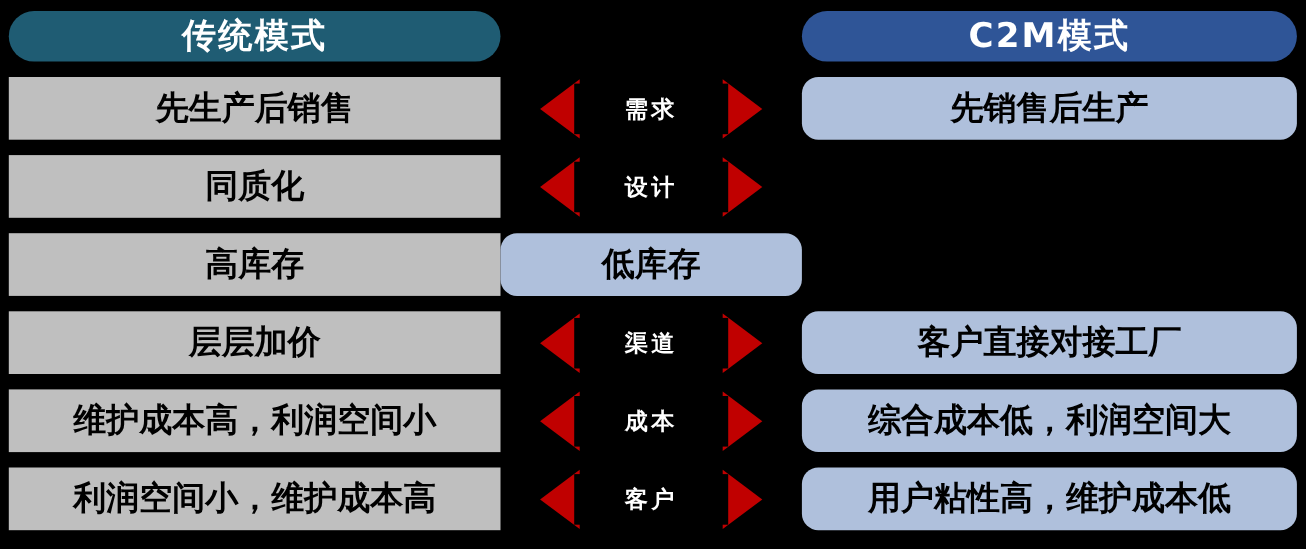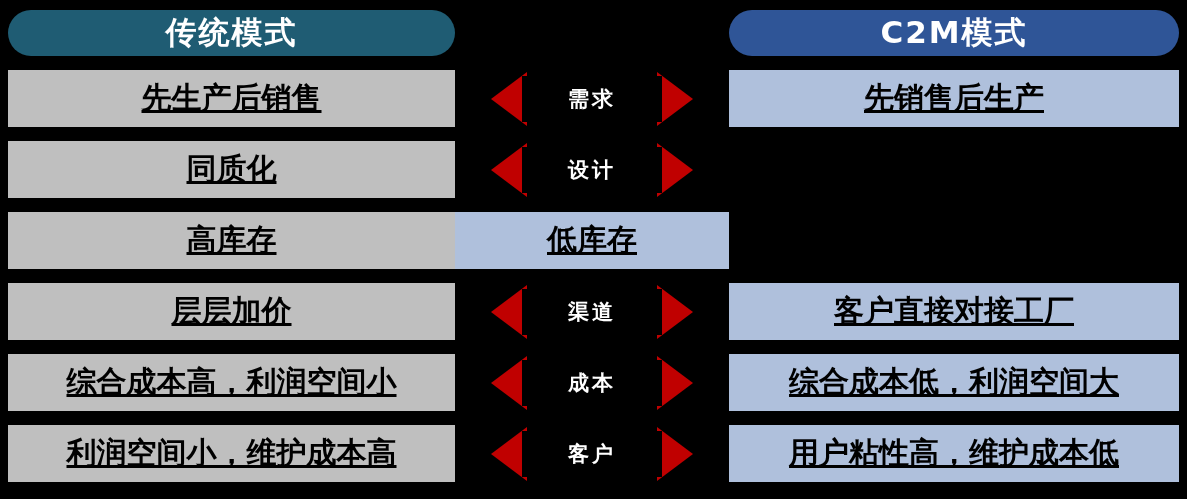--- a/index.html
+++ b/index.html
@@ -43,24 +43,23 @@
   .hdr-right { background: var(--right-header-bg, #2F5597); }
   .cell {
     display: flex;
     align-items: center;
     justify-content: center;
     color: var(--cell-text, #000000);
     font-size: 30px;
     font-weight: bold;
     white-space: nowrap;
     overflow: hidden;
-    text-decoration: underline;
   }
   .cell-left  { background: var(--left-cell-bg, #BFBFBF); }
-  .cell-right { background: var(--right-cell-bg, #AFC0DC); }
+  .cell-right { background: var(--right-cell-bg, #AFC0DC); border-radius: 15px; }
   .mid {
     position: relative;
     display: flex;
     align-items: center;
     justify-content: center;
     padding: 0 36px;
   }
   .arrow-head {
     width: 0;
     height: 0;
@@ -134,21 +133,21 @@
     <div class="mid">
       <span class="arrow-head left"></span>
       <span class="arrow-shaft"></span>
       <span class="arrow-head right"></span>
       <span class="arrow-label">渠道</span>
     </div>
     <div class="cell cell-right">客户直接对接工厂</div>
   </div>
 
   <div class="row">
-    <div class="cell cell-left">综合成本高，利润空间小</div>
+    <div class="cell cell-left">维护成本高，利润空间小</div>
     <div class="mid">
       <span class="arrow-head left"></span>
       <span class="arrow-shaft"></span>
       <span class="arrow-head right"></span>
       <span class="arrow-label">成本</span>
     </div>
     <div class="cell cell-right">综合成本低，利润空间大</div>
   </div>
 
   <div class="row">

